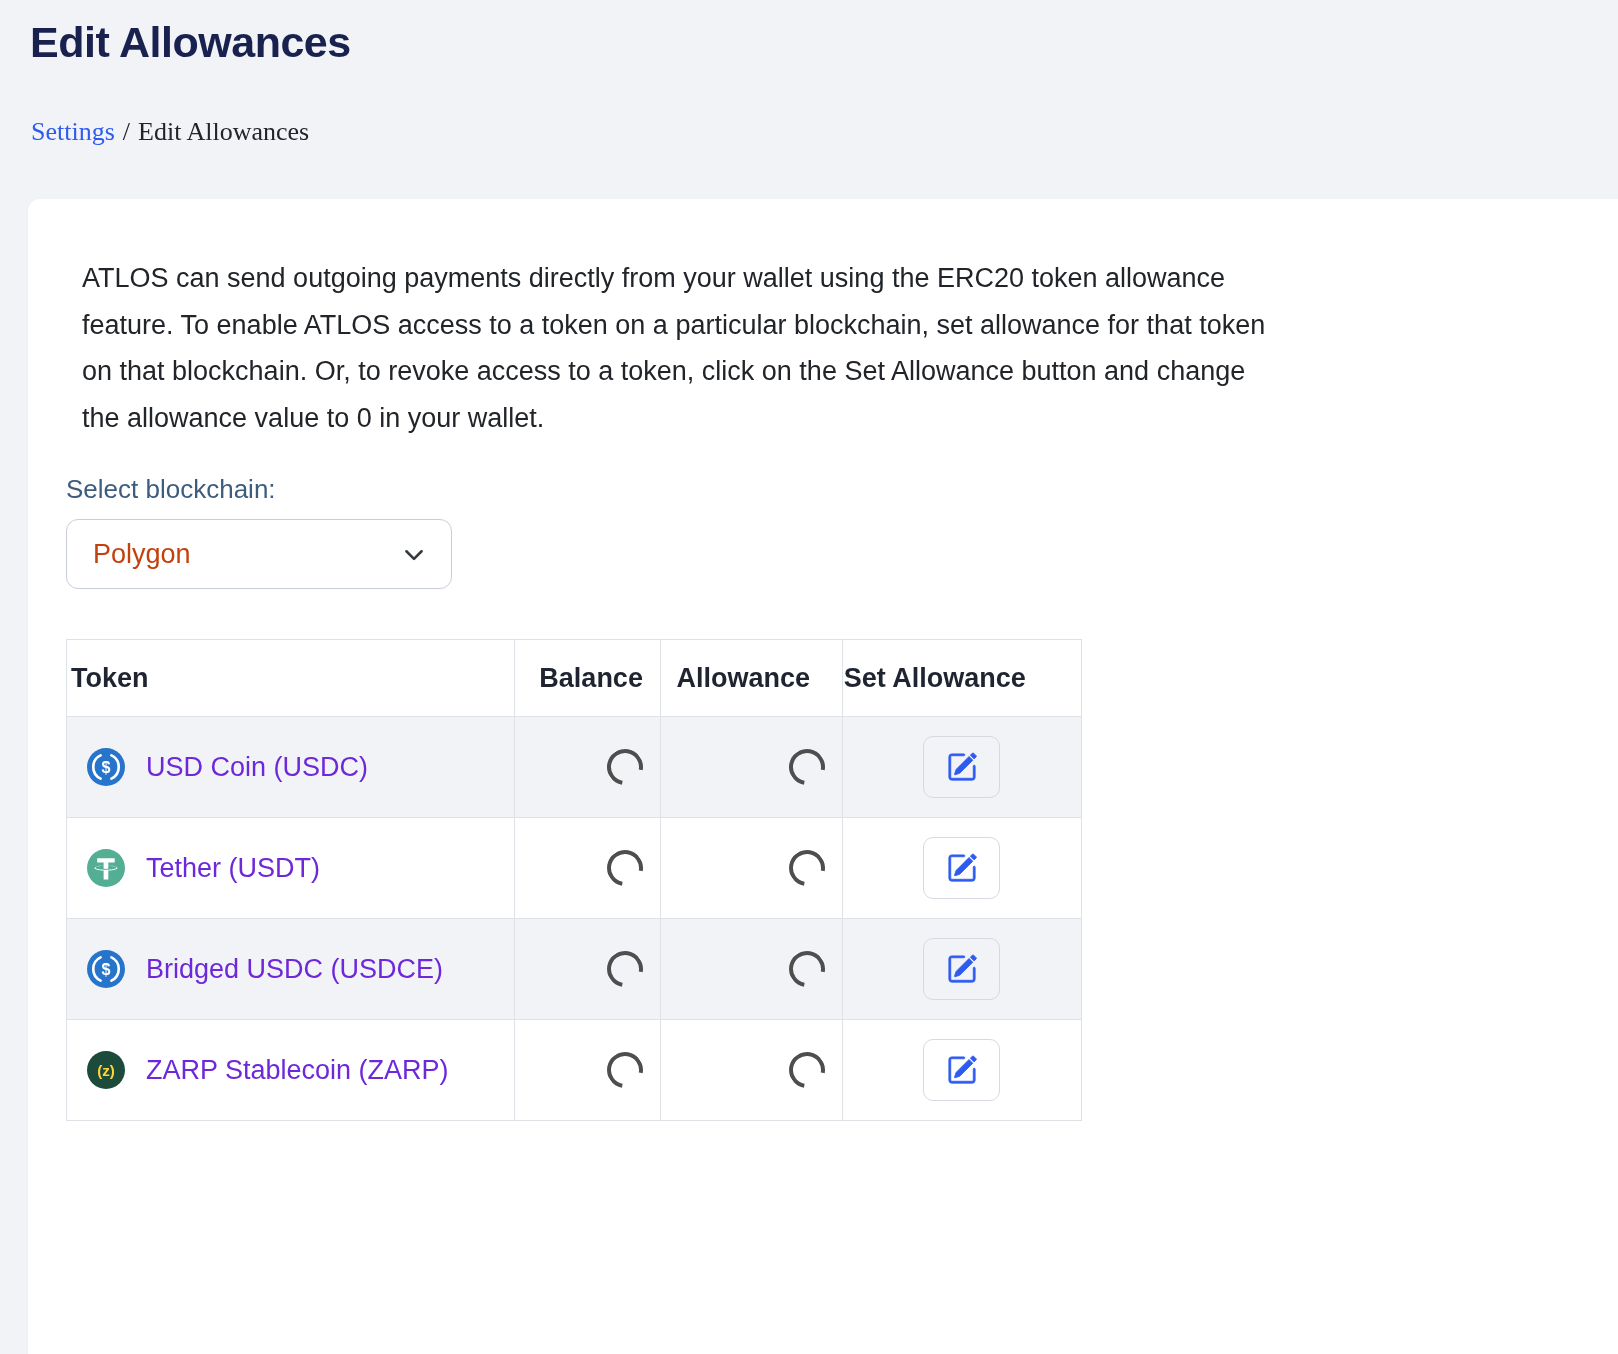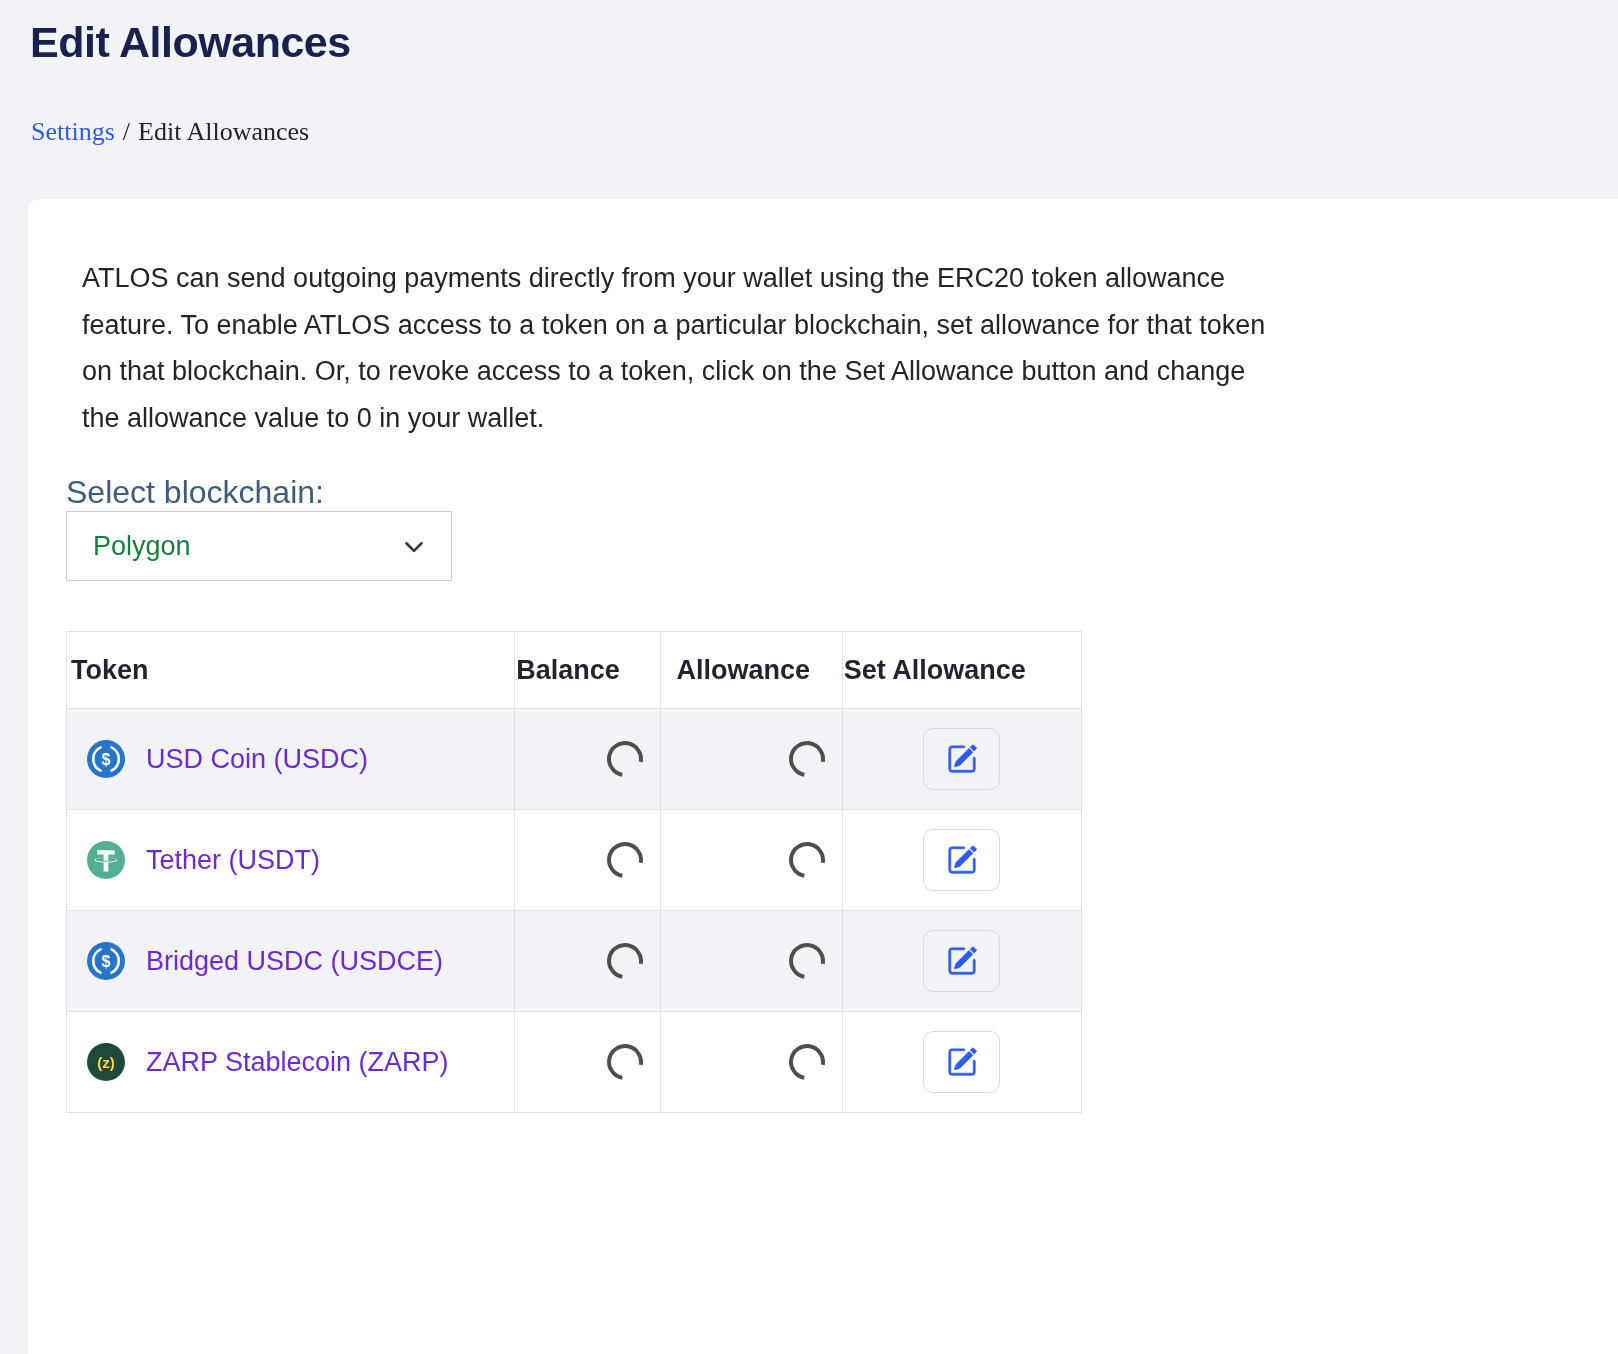--- a/index.html
+++ b/index.html
@@ -31,49 +31,50 @@
     border-radius: 12px;
     box-shadow: 0 1px 3px rgba(20,30,60,0.04);
     padding: 40px 38px;
   }
   .desc {
     margin: 16px; width: 1185px;
     font-size: 27px; line-height: 46.5px; color: #212529;
   }
   .select-label {
     margin-top: 33px;
-    font-size: 32px; color: #3d5c7e;
+    font-size: 26px; color: #3d5c7e;
   }
   .select-box {
+    margin-top: 14px;
     width: 386px; height: 70px;
     background: #fff;
-    border: 1px solid #c9ced6; border-radius: 0;
+    border: 1px solid #c9ced6; border-radius: 12px;
     display: flex; align-items: center; justify-content: space-between;
     padding: 0 24px 0 26px;
-    font-size: 27px; color: #15803d;
+    font-size: 27px; color: #c2410c;
     cursor: pointer;
   }
   .select-box svg { flex: 0 0 auto; }
 
   table.allowances {
     margin-top: 50px;
     border-collapse: collapse;
     table-layout: fixed;
     width: 1016px;
   }
   table.allowances th, table.allowances td {
     border: 1px solid #dee2e6;
   }
   table.allowances thead tr { height: 77px; background: #ffffff; }
   table.allowances tbody tr { height: 101px; }
   table.allowances tbody tr:nth-child(odd) { background: #f1f3f6; }
   table.allowances tbody tr:nth-child(even) { background: #ffffff; }
   th { font-size: 27px; font-weight: 700; color: #1f2430; }
   th.col-token  { width: 446px; text-align: left; padding-left: 4px; }
-  th.col-balance   { width: 145px; text-align: left; padding-right: 17px; }
+  th.col-balance   { width: 145px; text-align: right; padding-right: 17px; }
   th.col-allowance { width: 181px; text-align: center; padding-right: 17px; }
   th.col-action    { width: 238px; text-align: left; }
 
   td.token-cell { padding-left: 20px; }
   .token-wrap { display: flex; align-items: center; gap: 21px; }
   .token-wrap .name { font-size: 27px; color: #6d28d9; }
   .coin { width: 38px; height: 38px; flex: 0 0 auto; display: block; }
 
   td.num { text-align: right; padding-right: 17px; }
   .spinner {

